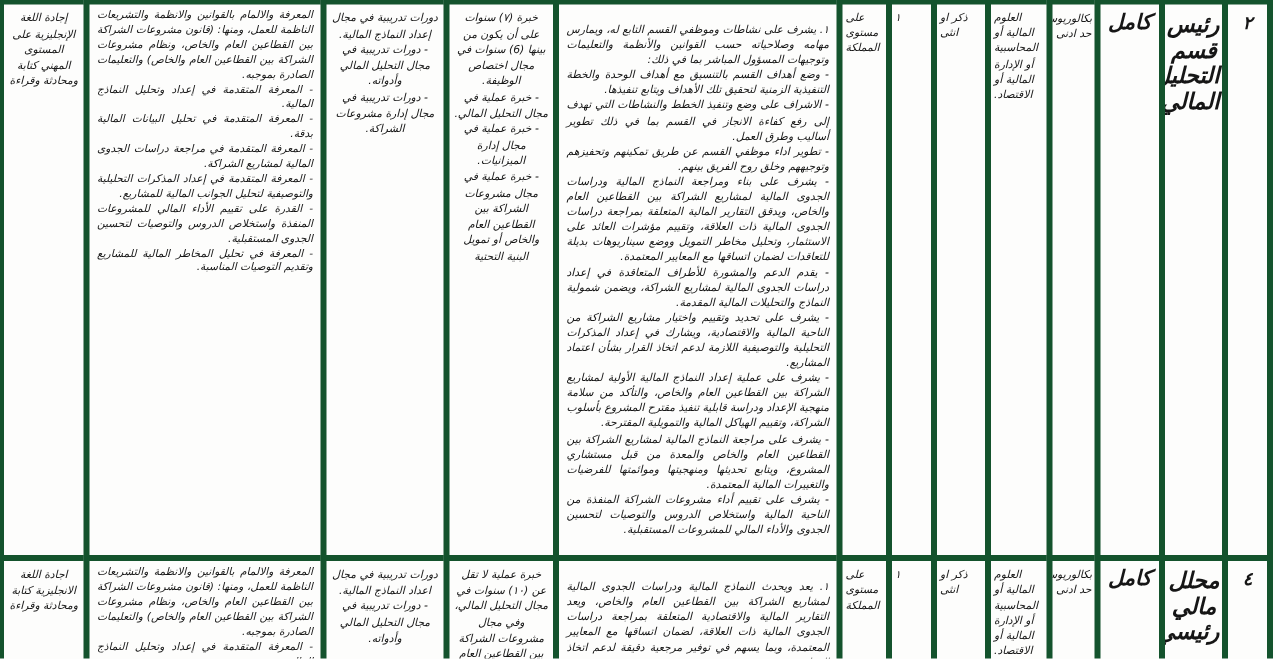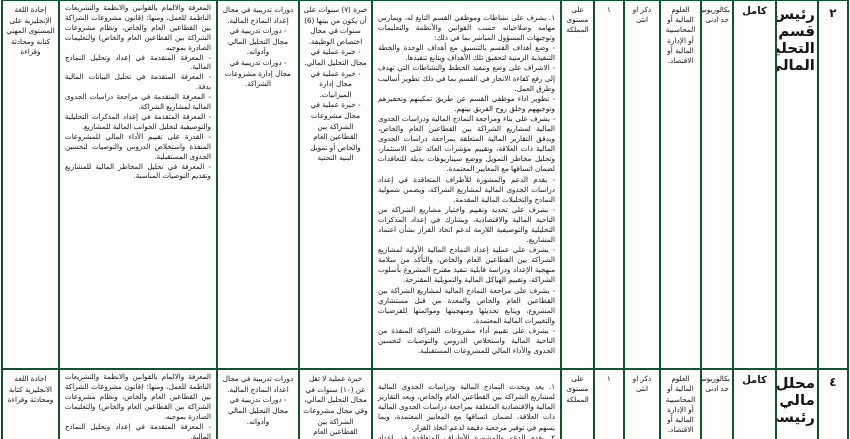--- a/index.html
+++ b/index.html
@@ -18,51 +18,52 @@
   table.jobs{
     border-collapse:collapse;
     table-layout:fixed;
     width:846px;
     margin:-1px 0 0 0;          
     margin-right:1px;
     background:#fdfdfc;
     direction:rtl;
   }
   td{
-    border:2px solid #14532d;
+    border:4px solid #14532d;
     vertical-align:top;
     overflow:hidden;
     padding:2px 2px;
+    font-style:italic;
   }
   tr.r1{ height:268px; }
   tr.r2{ height:161px; }
 
   .serial{
     font-weight:bold;
     font-size:12px;
     text-align:center;
     padding-top:5px;
   }
   .title{
     font-weight:bold;
     font-size:15px;
     line-height:17px;
     text-align:center;
     padding-top:5px;
   }
   .worktime{
     font-weight:bold;
-    font-size:10px;
+    font-size:14px;
     text-align:center;
     padding-top:4px;
   }
   .tiny{
     font-size:7.2px;
     line-height:10.2px;
-    text-align:center;
+    text-align:left;
     padding-top:4px;
     white-space:pre-line;
   }
   .duties{
     font-size:7.2px;
     line-height:10.1px;
     text-align:justify;
     text-align-last:right;
     padding:12px 5px;
     white-space:pre-line;

